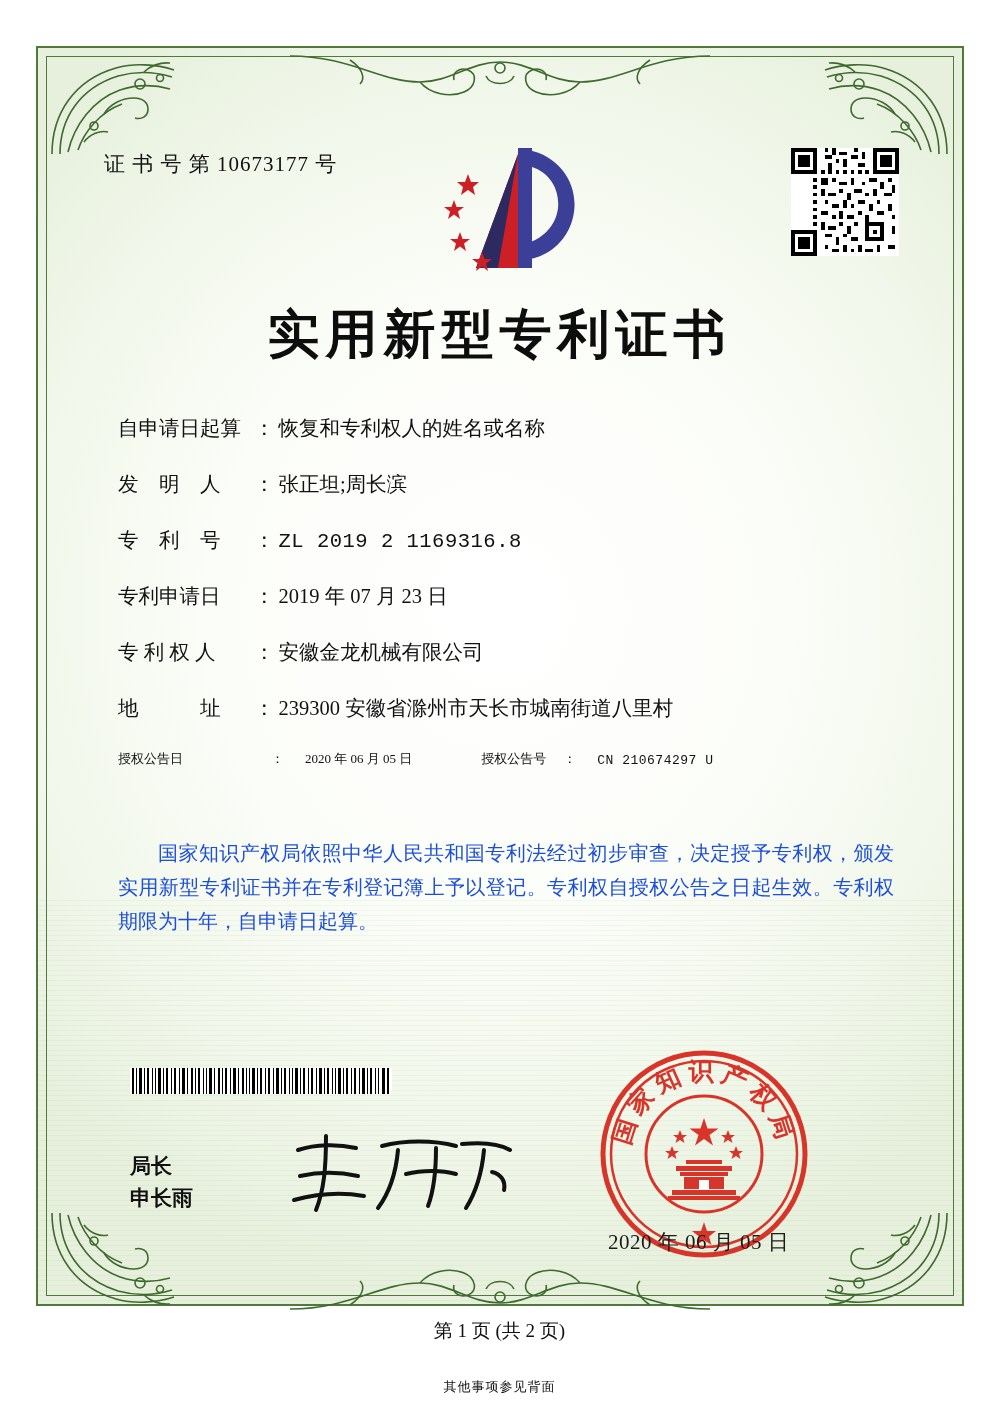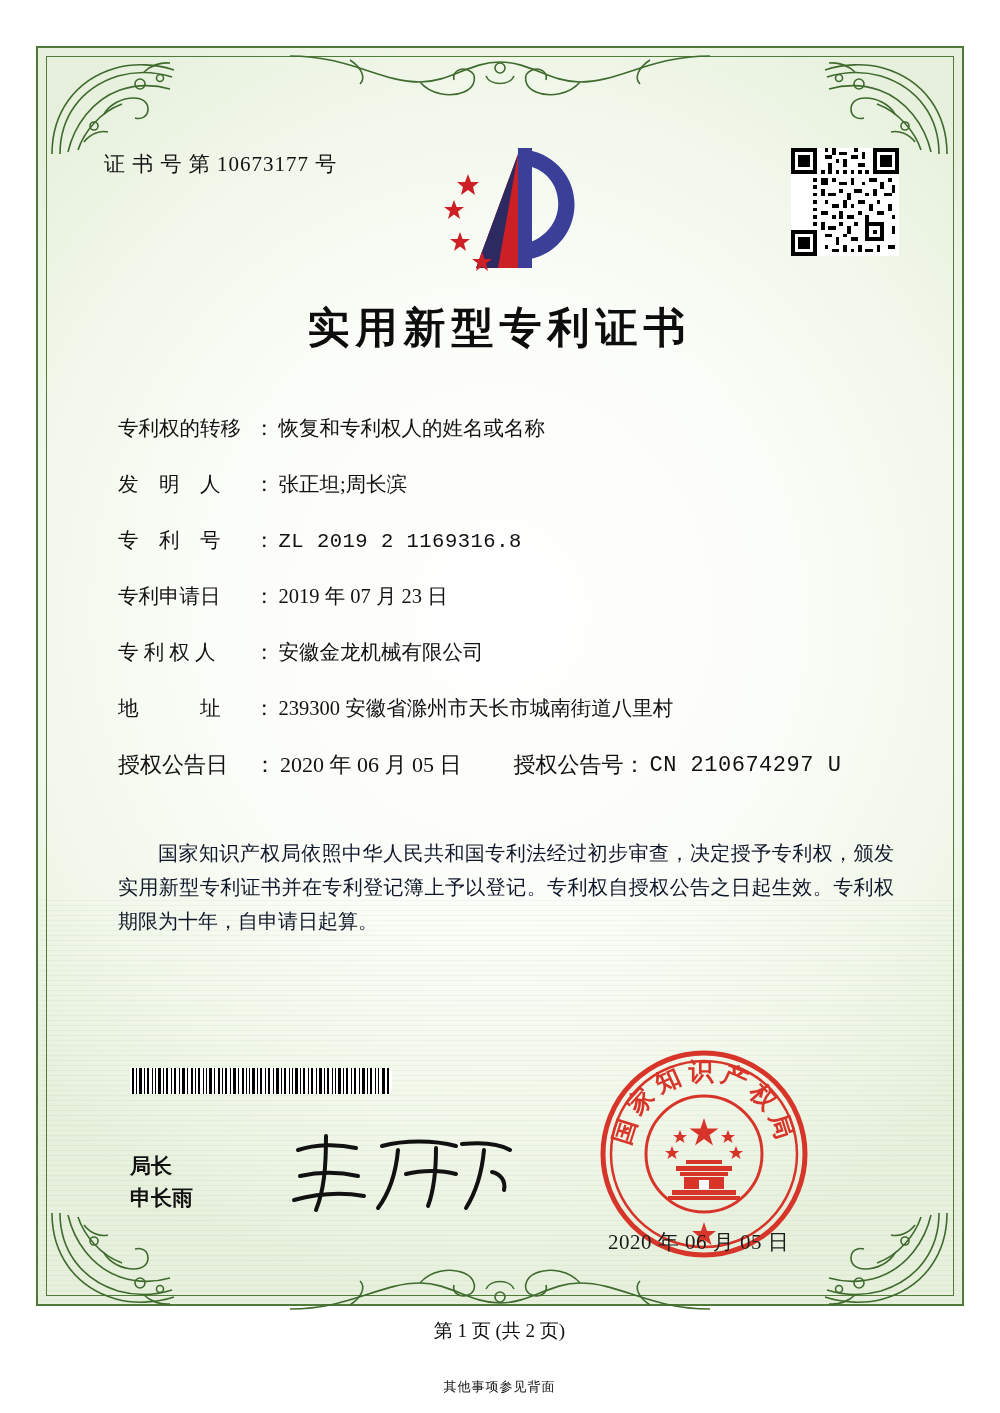--- a/index.html
+++ b/index.html
@@ -134,21 +134,21 @@
   .qr svg { width:100%; height:100%; display:block; }
 
   
   .title {
     position: absolute;
     left: 0;
     right: 0;
     top: 300px;
     text-align: center;
     font-family: "DejaVu Serif", "Liberation Serif", serif;
-    font-size: 42px;
+    font-size: 52px;
     font-weight: bold;
     letter-spacing: 6px;
     color: #0d0d0d;
   }
 
   
   .fields {
     position: absolute;
     left: 118px;
     top: 414px;
@@ -170,36 +170,37 @@
   }
   .field-colon { margin: 0 2px 0 0; }
   .field-value { margin-left: 2px; }
   .field-value.ascii {
     font-family: Liberation Mono, monospace;
     letter-spacing: .5px;
   }
 
   .row-two {
     display: flex;
-    align-items: center;
-    font-size: 22px;
+    align-items: flex-end;
+    font-size: 13px;
     color: #111;
     white-space: nowrap;
+    gap: 17px;
   }
   .row-two .sec-label { margin-left: 52px; }
 
   
   .paras {
     position: absolute;
     left: 118px;
     top: 836px;
     width: 776px;
     font-size: 20px;
     line-height: 34px;
-    color: #0f172a;
+    color: #1d4ed8;
     text-align: justify;
   }
   .paras p {
     margin: 0 0 6px 0;
     text-indent: 2em;
   }
 
   
   .barcode {
     position: absolute;
@@ -488,21 +489,21 @@
           <rect x="23" y="26" width="1" height="2"></rect>
       </g>
     </svg>
   </div>
 
   <div class="title">实用新型专利证书</div>
 
   <div class="fields">
 
     <div class="field-row">
-      <span class="field-label">专利权的转移</span>
+      <span class="field-label">自申请日起算</span>
       <span class="field-colon">：</span>
       <span class="field-value">恢复和专利权人的姓名或名称</span>
     </div>
 
     <div class="field-row">
       <span class="field-label">发　明　人</span>
       <span class="field-colon">：</span>
       <span class="field-value">张正坦;周长滨</span>
     </div>
 

